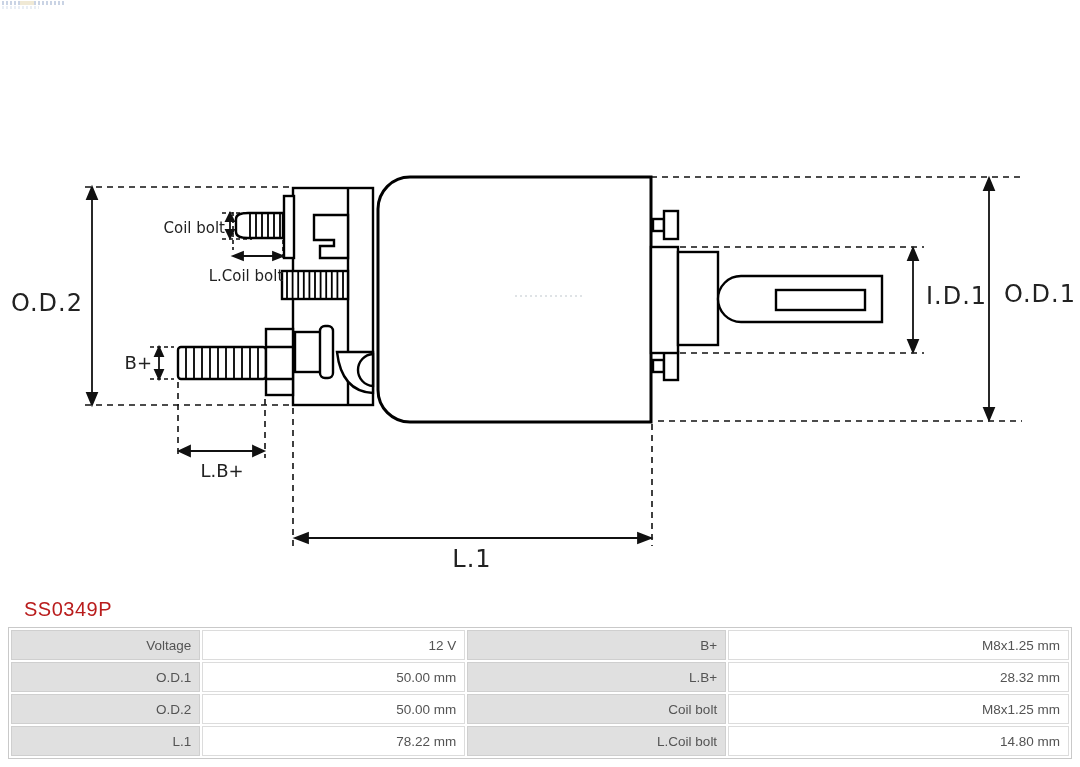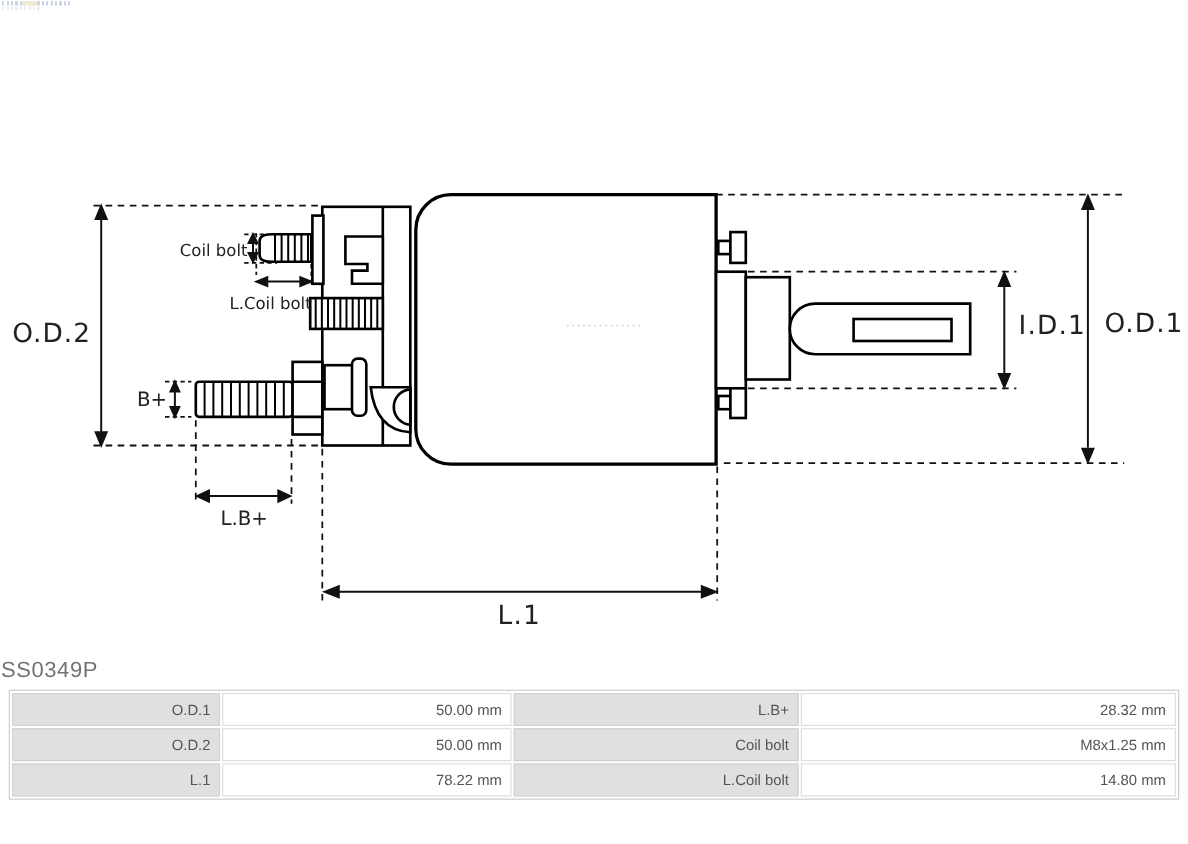--- a/index.html
+++ b/index.html
@@ -13,22 +13,22 @@
   .logo-strip .beige{position:absolute;top:0;left:18px;width:14px;height:4px;background:#ece2c8;}
   .logo-strip .row2{position:absolute;top:5px;left:0;width:60%;height:3px;
      background:repeating-linear-gradient(90deg,rgba(170,190,215,.35) 0 2px,transparent 2px 4px);}
 
   .diagram-wrap{position:absolute;top:0;left:0;width:1080px;height:595px;}
   svg text{font-family:"DejaVu Sans",sans-serif;fill:#222;}
   .dim-lbl-big{font-size:24px;letter-spacing:1px;}
   .dim-lbl-med{font-size:18px;}
   .dim-lbl-sm{font-size:15px;}
 
-  .part-number{position:absolute;top:598px;left:1px;font-size:20px;
-     font-weight:500;color:#737373;letter-spacing:.5px;}
+  .part-number{position:absolute;top:598px;left:24px;font-size:20px;
+     font-weight:500;color:#b91c1c;letter-spacing:.5px;}
 
   .spec-table{position:absolute;top:627px;left:8px;width:1064px;
      border:1px solid #c9c9c9;border-spacing:2px;border-collapse:separate;
      font-size:13.5px;color:#545454;}
   .spec-table td{height:28px;padding:0 8px 0 4px;text-align:right;vertical-align:middle;}
   .spec-table td.lbl{background:#e0e0e0;border:1px solid #cfcfcf;}
   .spec-table td.val{background:#ffffff;border:1px solid #dcdcdc;}
   .c0{width:18.0%;} .c1{width:25.0%;} .c2{width:24.6%;} .c3{width:32.4%;}
 </style>
 </head>
@@ -172,20 +172,26 @@
   <text x="225" y="233" text-anchor="end" class="dim-lbl-sm">Coil bolt</text>
   <text x="246" y="281" text-anchor="middle" class="dim-lbl-sm">L.Coil bolt</text>
 </svg>
 </div>
 
 <div class="part-number">SS0349P</div>
 
 <table class="spec-table">
   <tbody>
     <tr>
+      <td class="lbl c0">Voltage</td>
+      <td class="val c1">12 V</td>
+      <td class="lbl c2">B+</td>
+      <td class="val c3">M8x1.25 mm</td>
+    </tr>
+    <tr>
       <td class="lbl c0">O.D.1</td>
       <td class="val c1">50.00 mm</td>
       <td class="lbl c2">L.B+</td>
       <td class="val c3">28.32 mm</td>
     </tr>
     <tr>
       <td class="lbl c0">O.D.2</td>
       <td class="val c1">50.00 mm</td>
       <td class="lbl c2">Coil bolt</td>
       <td class="val c3">M8x1.25 mm</td>

